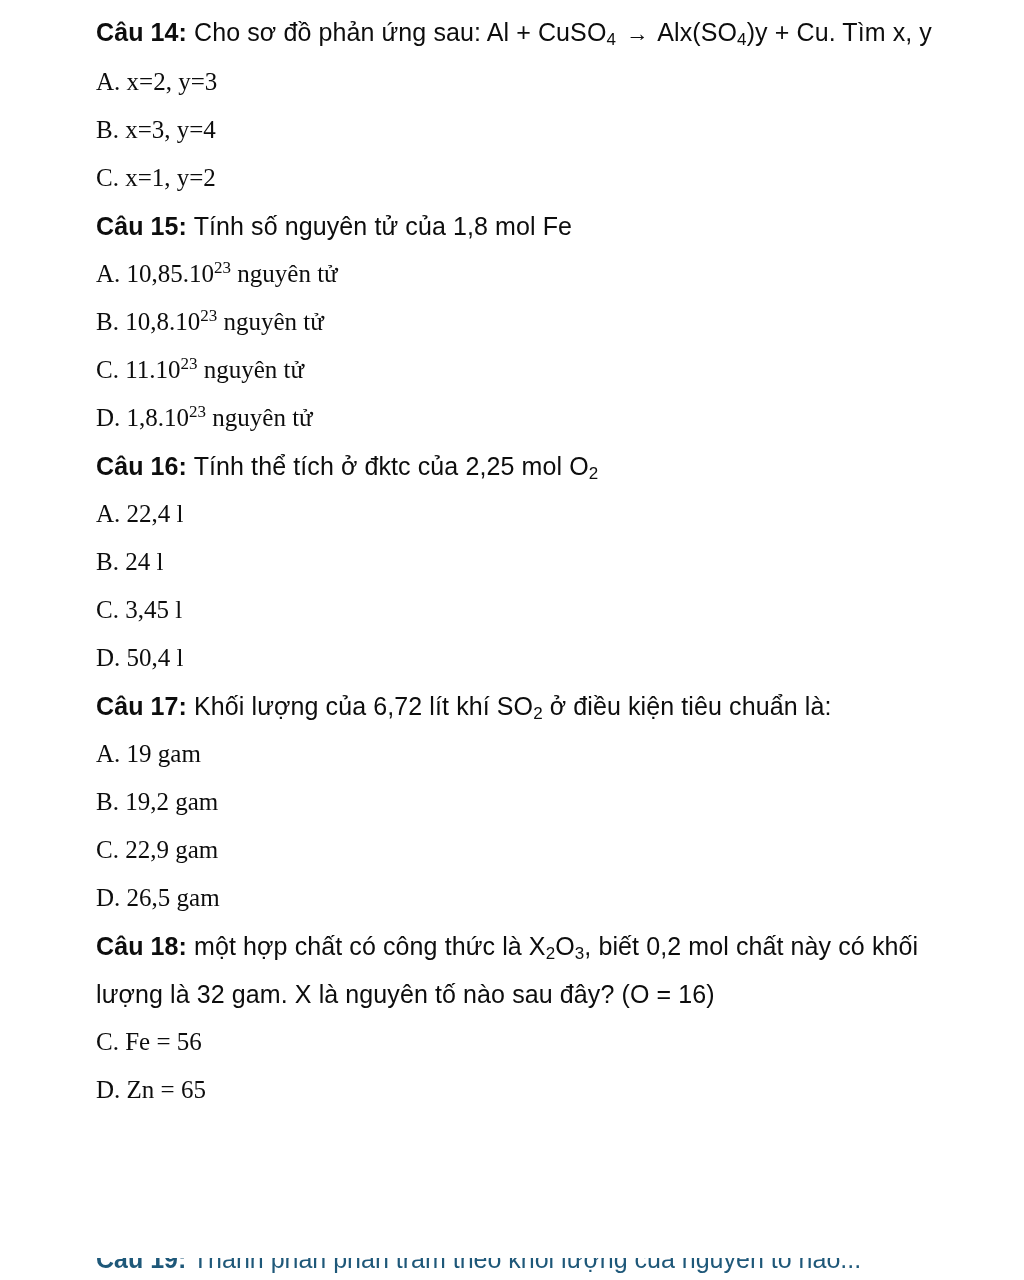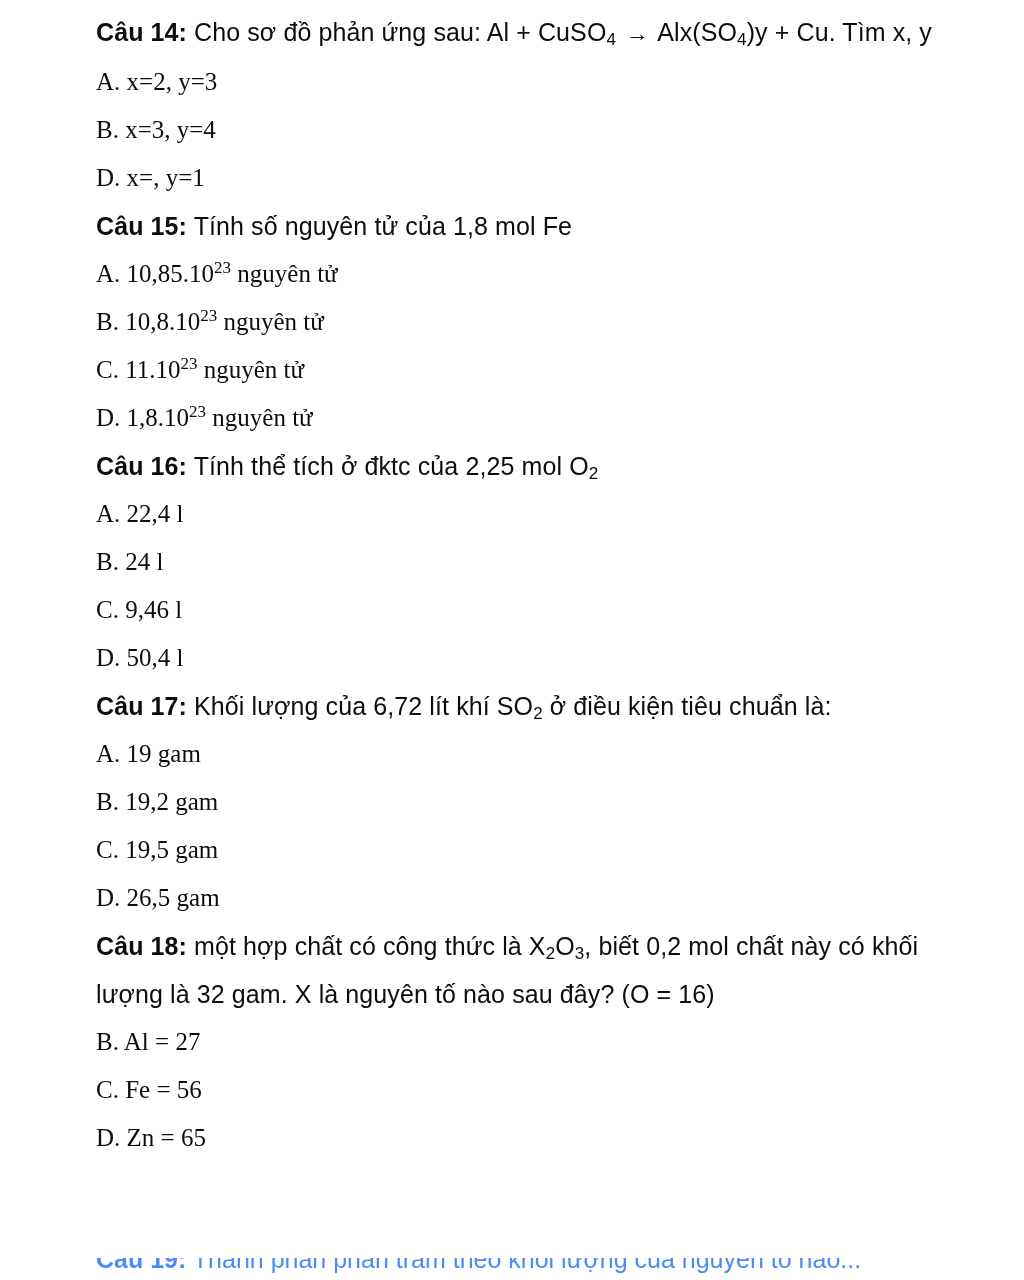--- a/index.html
+++ b/index.html
@@ -65,21 +65,21 @@
   }
   .cut-bottom {
     position: absolute;
     left: 96px;
     right: 48px;
     bottom: 0;
     height: 22px;
     overflow: hidden;
     font-size: 25px;
     line-height: 30px;
-    color: #3b82f6;
+    color: #0c4a6e;
     opacity: 0.92;
   }
   .cut-bottom .inner {
     position: relative;
     top: -14px;
     font-weight: bold;
   }
   .cut-bottom .inner .rest {
     font-weight: normal;
   }
@@ -93,21 +93,21 @@
 
   <div class="q-block">
     <div class="line q-head">
       <span class="q-label">Câu 14:</span>
       <span>
         Cho sơ đồ phản ứng sau: Al + CuSO<sub>4</sub> <span class="arrow">→</span> Alx(SO<sub>4</sub>)y + Cu. Tìm x, y
       </span>
     </div>
     <div class="opt">A. x=2, y=3</div>
     <div class="opt">B. x=3, y=4</div>
-    <div class="opt">D. x=, y=1</div>
+    <div class="opt">C. x=1, y=2</div>
   </div>
 
   <div class="q-block">
     <div class="line q-head">
       <span class="q-label">Câu 15:</span>
       <span>Tính số nguyên tử của 1,8 mol Fe</span>
     </div>
     <div class="opt">
       <span>A. 10,85.10</span><sup>23</sup><span> nguyên tử</span>
     </div>
@@ -122,41 +122,40 @@
     </div>
   </div>
 
   <div class="q-block">
     <div class="line q-head">
       <span class="q-label">Câu 16:</span>
       <span> Tính thể tích ở đktc của 2,25 mol O</span><sub>2</sub>
     </div>
     <div class="opt">A. 22,4 l</div>
     <div class="opt">B. 24 l</div>
-    <div class="opt">C. 9,46 l</div>
+    <div class="opt">C. 3,45 l</div>
     <div class="opt">D. 50,4 l</div>
   </div>
 
   <div class="q-block">
     <div class="line q-head">
       <span class="q-label">Câu 17:</span>
       <span> Khối lượng của 6,72 lít khí SO</span><sub>2</sub><span> ở điều kiện tiêu chuẩn là:</span>
     </div>
     <div class="opt">A. 19 gam</div>
     <div class="opt">B. 19,2 gam</div>
-    <div class="opt">C. 19,5 gam</div>
+    <div class="opt">C. 22,9 gam</div>
     <div class="opt">D. 26,5 gam</div>
   </div>
 
   <div class="q-block">
     <div class="line q-head">
       <span class="q-label">Câu 18:</span>
       <span> một hợp chất có công thức là X</span><sub>2</sub><span>O</span><sub>3</sub><span>, biết 0,2 mol chất này có khối lượng là 32 gam. X là nguyên tố nào sau đây? (O = 16)</span>
     </div>
-    <div class="opt">B. Al = 27</div>
     <div class="opt">C. Fe = 56</div>
     <div class="opt">D. Zn = 65</div>
   </div>
 
   <div class="cut-bottom">
     <div class="inner">
       <span>Câu 19:</span><span class="rest"> Thành phần phần trăm theo khối lượng của nguyên tố nào...</span>
     </div>
   </div>
 

